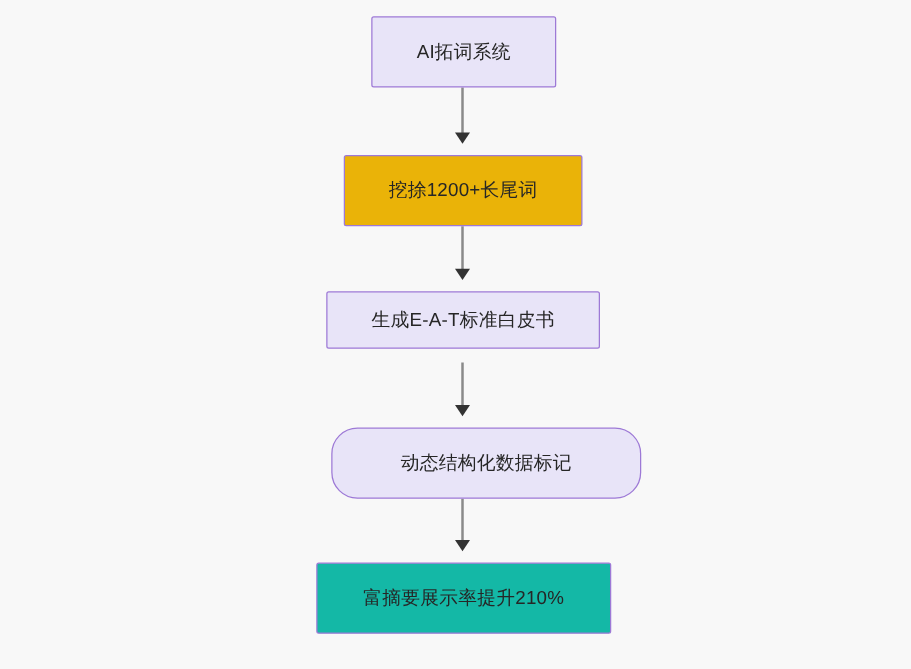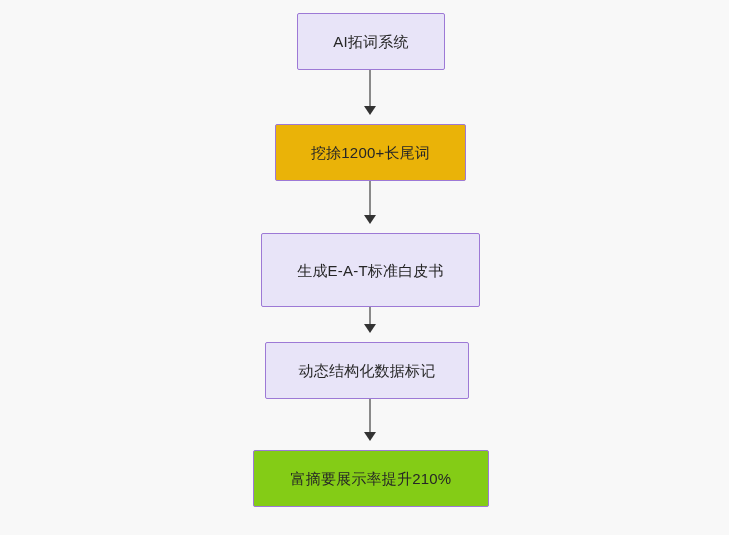--- a/index.html
+++ b/index.html
@@ -72,17 +72,17 @@
     <div class="edge-line" style="left: 5px; top: 0px; height: 35px; background: rgb(138, 138, 138);"></div>
     <div class="edge-head" style="left: 0px; top: 34px; border-top-color: rgb(51, 51, 51);"></div>
   </div>
   <div class="edge" id="edge-3" style="left: 364px; top: 399px; width: 12px; height: 42px;">
     <div class="edge-line" style="left: 5px; top: 0px; height: 34px; background: rgb(138, 138, 138);"></div>
     <div class="edge-head" style="left: 0px; top: 33px; border-top-color: rgb(51, 51, 51);"></div>
   </div>
 
   <div class="node" id="node-box-0" style="left: 297px; top: 13px; width: 148px; height: 57px; background: rgb(232, 228, 248); border-color: rgb(157, 121, 214); color: rgb(38, 38, 38);">AI拓词系统</div>
   <div class="node" id="node-box-1" style="left: 275px; top: 124px; width: 191px; height: 57px; background: #eab308; border-color: rgb(157, 121, 214); color: rgb(38, 38, 38);">挖捈1200+长尾词</div>
-  <div class="node" id="node-box-2" style="left: 261px; top: 233px; width: 219px; height: 74px; background: rgb(232, 228, 248); border-color: rgb(157, 121, 214); color: rgb(38, 38, 38);">生成E-A-T标准白皮书</div>
-  <div class="node" id="node-box-3" style="left: 265px; top: 342px; width: 204px; height: 57px; background: rgb(232, 228, 248); border-color: rgb(157, 121, 214); color: rgb(38, 38, 38);">动态结构化数据标记</div>
-  <div class="node" id="node-box-4" style="left: 253px; top: 450px; width: 236px; height: 57px; background: #84cc16; border-color: rgb(157, 121, 214); color: rgb(38, 38, 38);">富摘要展示率提升210%</div>
+  <div class="node" id="node-box-2" style="left: 261px; top: 233px; width: 219px; height: 46px; background: rgb(232, 228, 248); border-color: rgb(157, 121, 214); color: rgb(38, 38, 38);">生成E-A-T标准白皮书</div>
+  <div class="node" id="node-box-3" style="left: 265px; top: 342px; width: 248px; height: 57px; background: rgb(232, 228, 248); border-color: rgb(157, 121, 214); color: rgb(38, 38, 38); border-radius: 21px;">动态结构化数据标记</div>
+  <div class="node" id="node-box-4" style="left: 253px; top: 450px; width: 236px; height: 57px; background: #14b8a6; border-color: rgb(157, 121, 214); color: rgb(38, 38, 38);">富摘要展示率提升210%</div>
 
 </div>
 
 </body></html>

